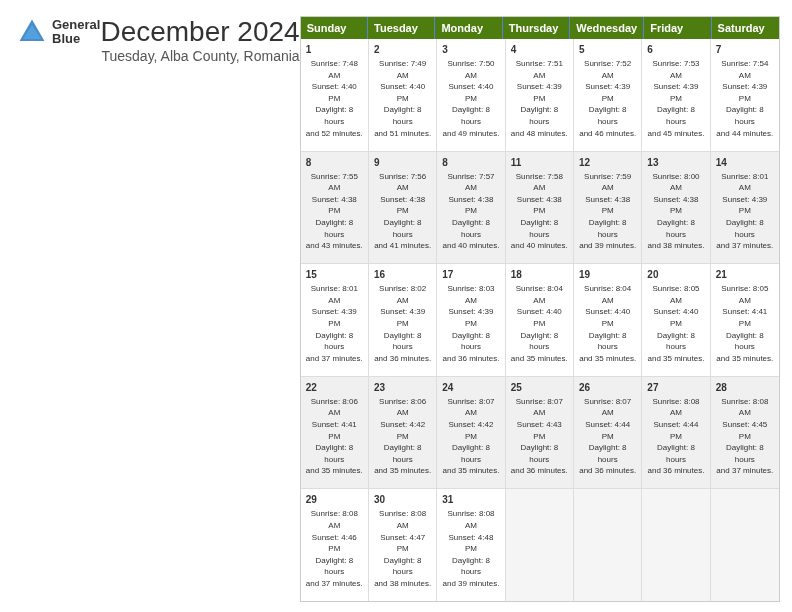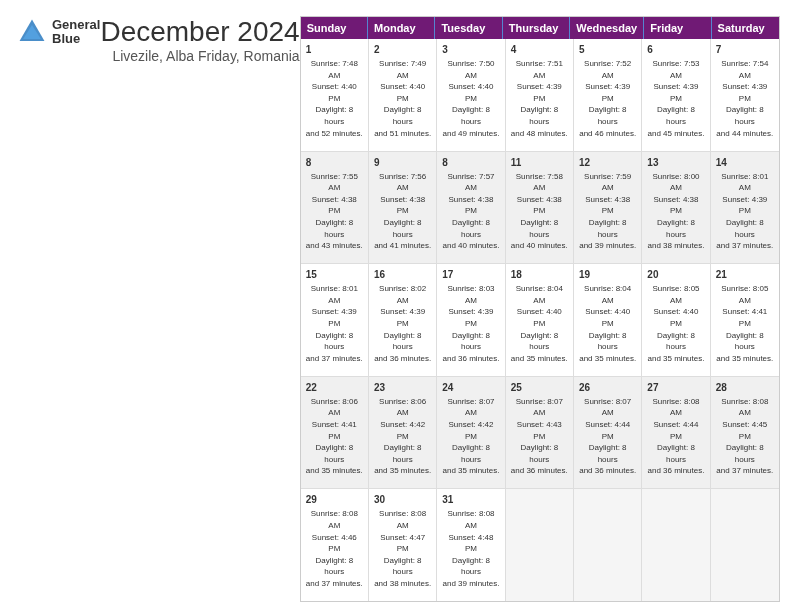--- a/index.html
+++ b/index.html
@@ -54,21 +54,21 @@
     }
     .calendar {
       flex: 1;
       display: flex;
       flex-direction: column;
       border: 1px solid #ccc;
     }
     .cal-header {
       display: grid;
       grid-template-columns: repeat(7, 1fr);
-      background: #701a75;
+      background: #4d7c0f;
     }
     .cal-header-cell {
       color: #fff;
       font-weight: bold;
       font-size: 11px;
       padding: 5px 6px;
       text-align: left;
       border-right: 1px solid #5585d0;
     }
     .cal-header-cell:last-child { border-right: none; }
@@ -118,29 +118,29 @@
         <polygon points="18,4 32,28 4,28" fill="#2a7abf" opacity="0.85"></polygon>
         <polygon points="18,10 28,26 8,26" fill="#5aabef" opacity="0.6"></polygon>
       </svg>
       <div class="logo-text">
         <span>General</span>
         <span>Blue</span>
       </div>
     </div>
     <div class="title-area">
       <div class="main-title">December 2024</div>
-      <div class="subtitle">Livezile, Alba Friday, Romania</div>
+      <div class="subtitle">Tuesday, Alba County, Romania</div>
     </div>
   </div>
 
   <div class="calendar">
     <div class="cal-header">
     <div class="cal-header-cell">Sunday</div>
+        <div class="cal-header-cell">Tuesday</div>
         <div class="cal-header-cell">Monday</div>
-        <div class="cal-header-cell">Tuesday</div>
         <div class="cal-header-cell">Thursday</div>
         <div class="cal-header-cell">Wednesday</div>
         <div class="cal-header-cell">Friday</div>
         <div class="cal-header-cell">Saturday</div>
       </div>
     <div class="cal-body">
     <div class="cal-row">
           <div class="cal-cell">
             <span class="day-num">1</span>
             <div class="cal-cell-text">Sunrise: 7:48 AM<br>Sunset: 4:40 PM<br>Daylight: 8 hours<br>and 52 minutes.</div>

